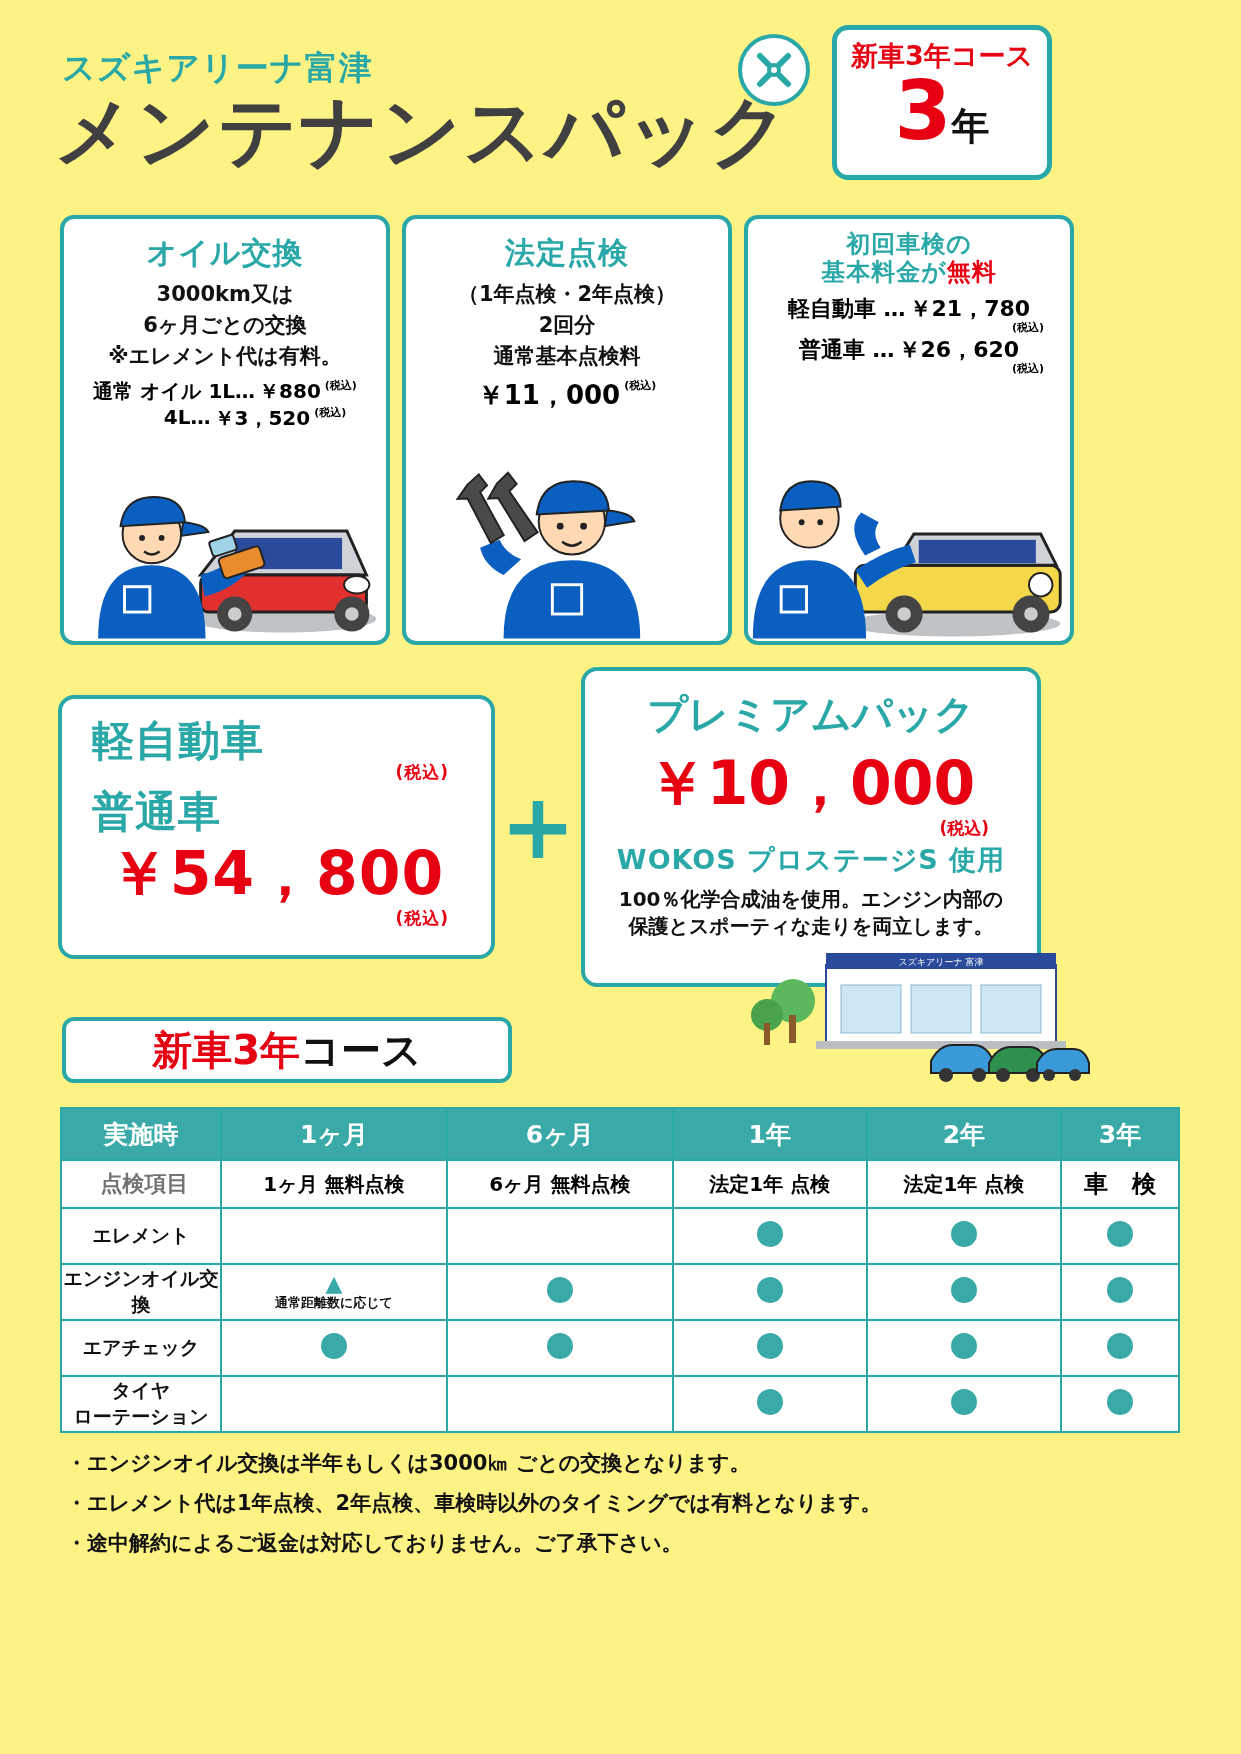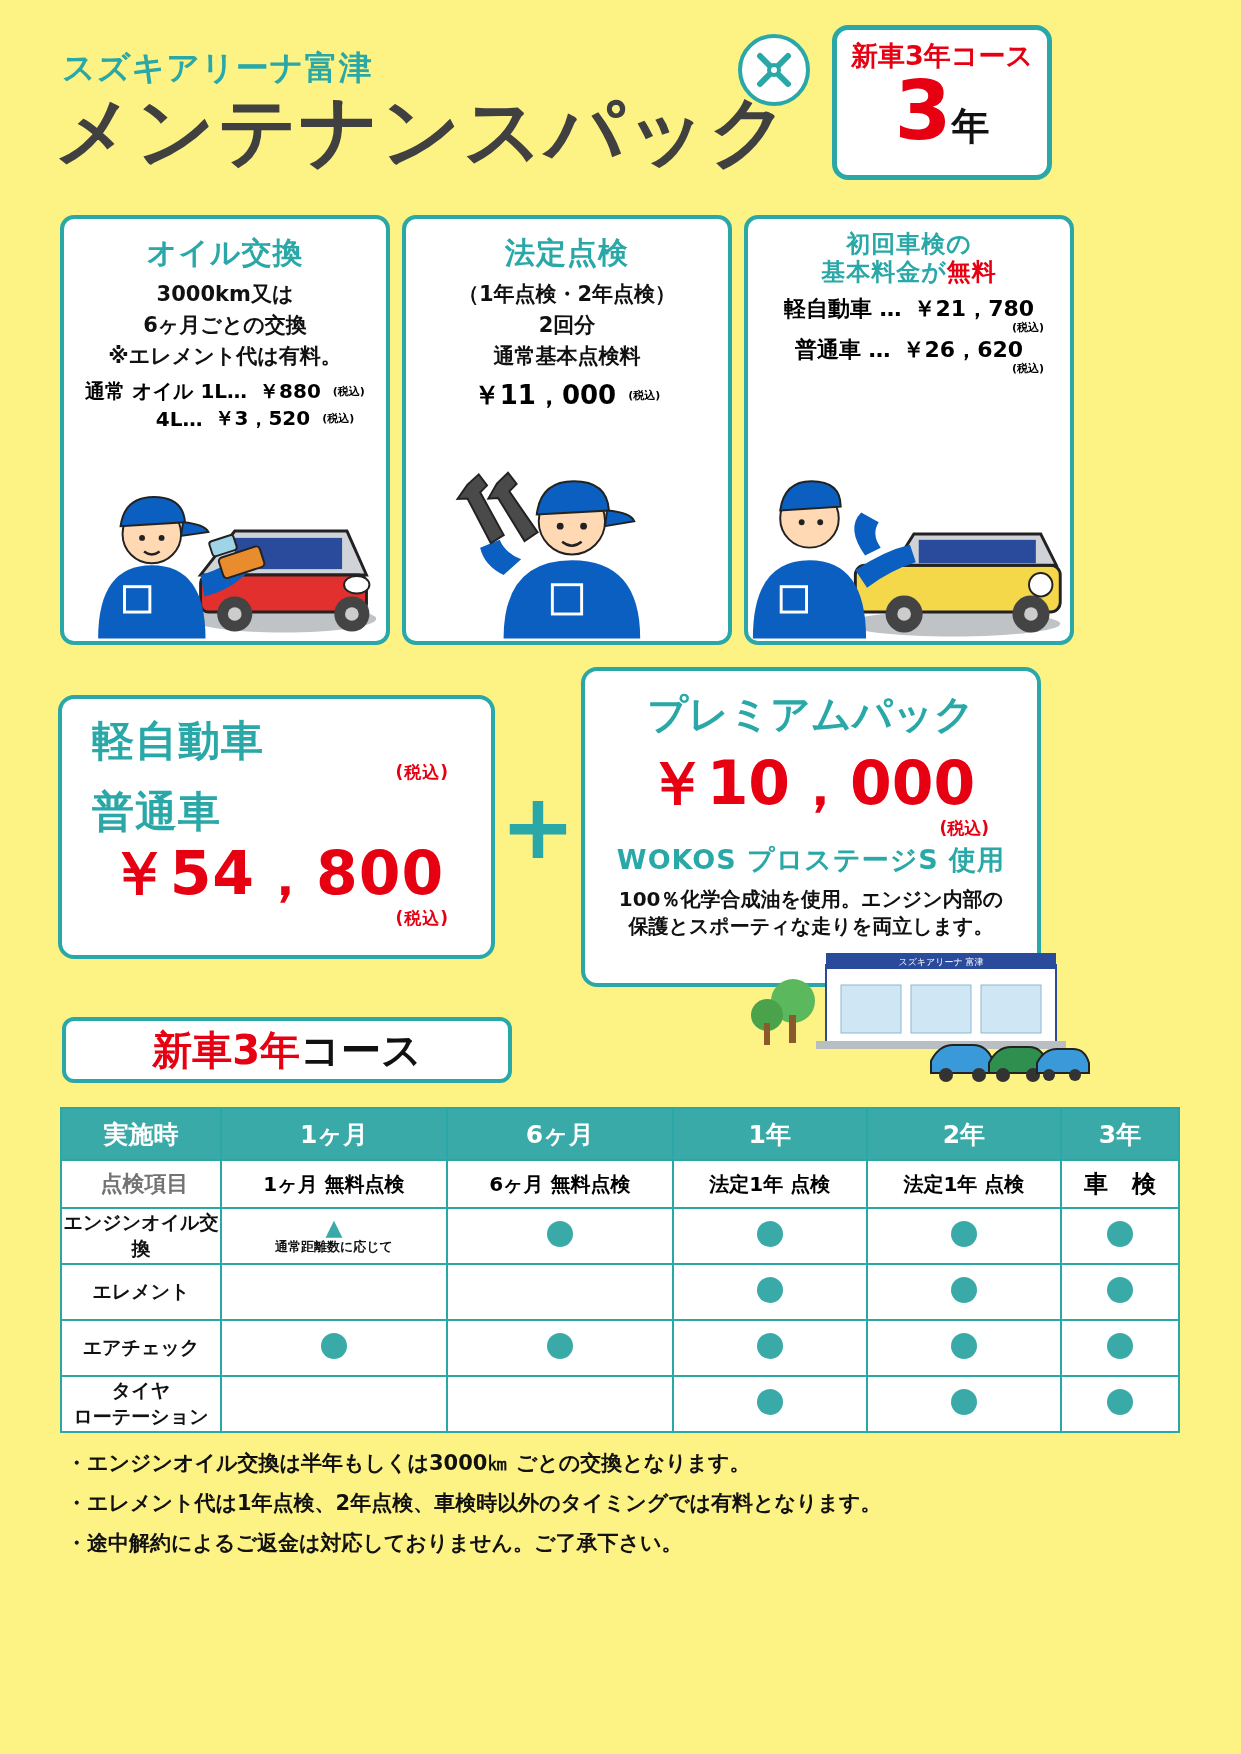--- a/index.html
+++ b/index.html
@@ -56,21 +56,21 @@
   }
   .card h3 {
     margin: 14px 0 6px; text-align:center; color:#2aa8a8;
     font-size: 30px; font-weight:bold; letter-spacing:1px;
   }
   .card h3.two { line-height:1.15; font-size:24px; margin-top:12px;}
   .card h3 .free { color:#e60012; }
   .card p { margin: 3px 0; text-align:center; font-size: 21px; font-weight:bold; color:#111; }
   .tax { font-size: 11px; font-weight:bold; }
   .price-rows { margin-top: 8px; font-size: 20px; font-weight:bold; }
-  .price-rows .row { display:flex; justify-content:center; gap:12px; align-items:center; }
+  .price-rows .row { display:flex; justify-content:center; gap:4px; align-items:flex-start; }
 
   .art { position:absolute; bottom:0; left:0; width:100%; height: 215px; }
 
   
   .price-block { display:flex; align-items:center; padding: 22px 58px 0; gap: 0; }
   .pbox {
     background:#fff; border:4px solid #2aa8a8; border-radius:16px;
     padding: 14px 20px 10px;
   }
   .pbox.left { width: 437px; height: 264px; }
@@ -335,35 +335,35 @@
       <tr class="r2">
         <td class="rowhead teal">点検項目</td>
         <td>1ヶ月 無料点検</td>
         <td>6ヶ月 無料点検</td>
         <td>法定1年 点検</td>
         <td>法定1年 点検</td>
         <td style="font-size:24px">車　検</td>
       </tr>
 
       <tr>
+        <td class="rowhead">エレメント</td>
+        <td></td>
+        <td></td>
+        <td><span class="dot"></span></td>
+        <td><span class="dot"></span></td>
+        <td><span class="dot"></span></td>
+      </tr>
+
+      <tr>
         <td class="rowhead">エンジンオイル交換</td>
         <td>
           <span class="tri">▲</span>
           <span class="tri-note">通常距離数に応じて</span>
         </td>
         <td><span class="dot"></span></td>
-        <td><span class="dot"></span></td>
-        <td><span class="dot"></span></td>
-        <td><span class="dot"></span></td>
-      </tr>
-
-      <tr>
-        <td class="rowhead">エレメント</td>
-        <td></td>
-        <td></td>
         <td><span class="dot"></span></td>
         <td><span class="dot"></span></td>
         <td><span class="dot"></span></td>
       </tr>
 
       <tr>
         <td class="rowhead">エアチェック</td>
         <td><span class="dot"></span></td>
         <td><span class="dot"></span></td>
         <td><span class="dot"></span></td>

